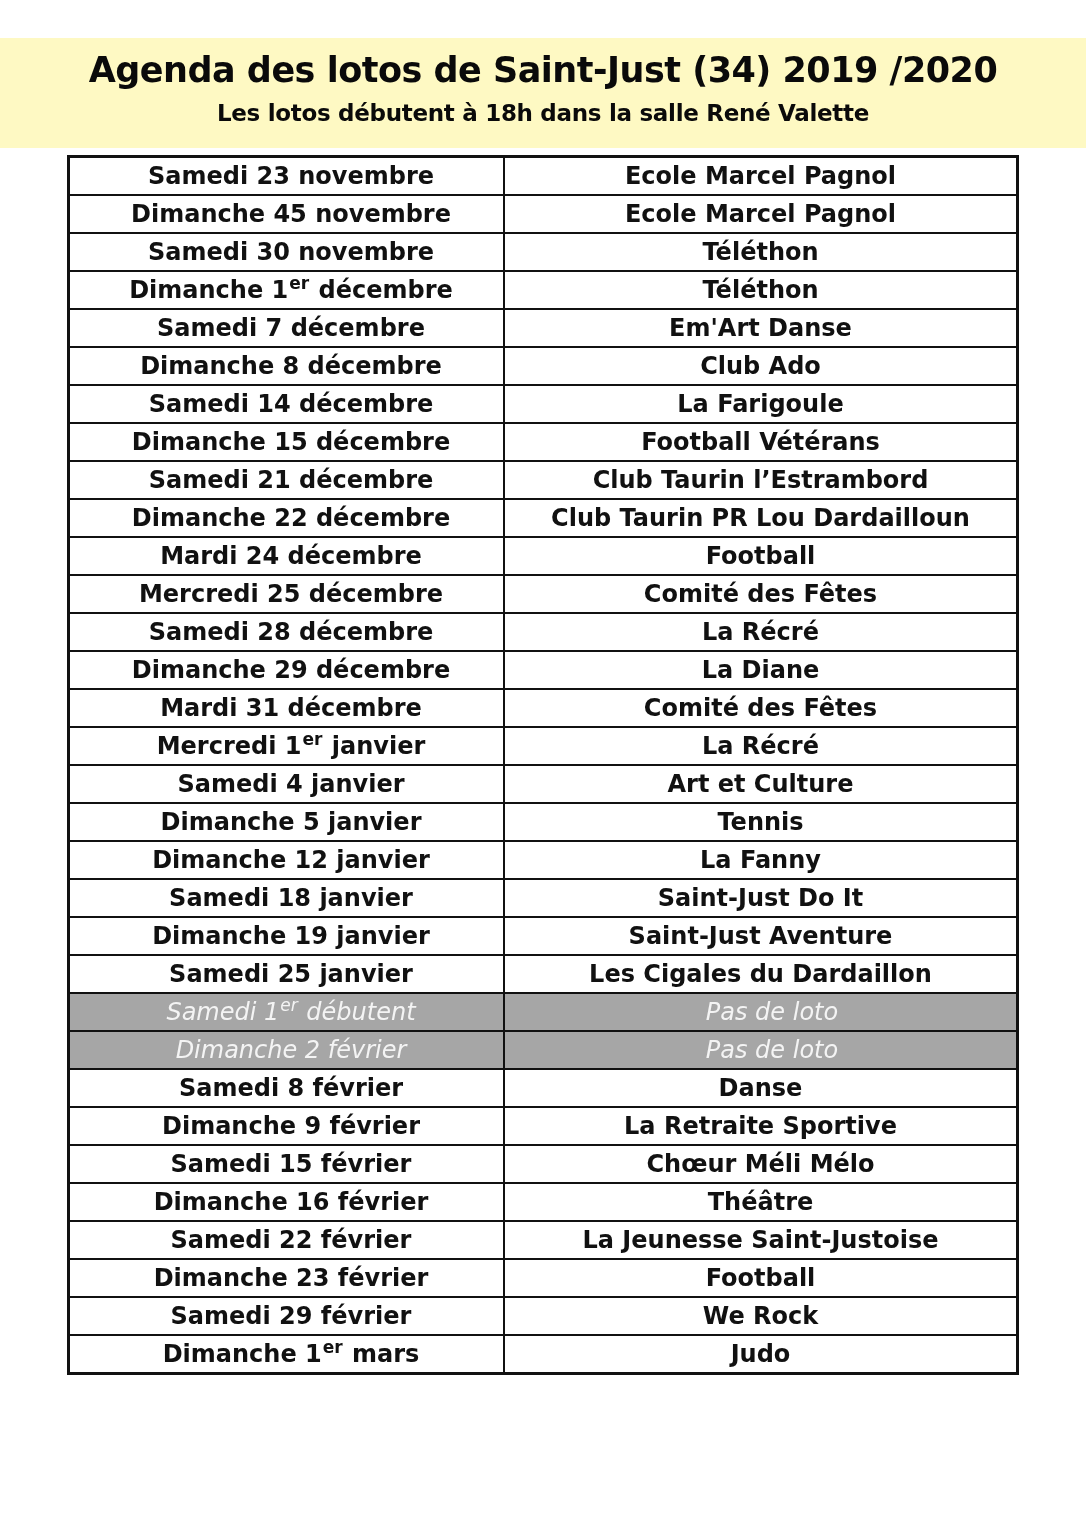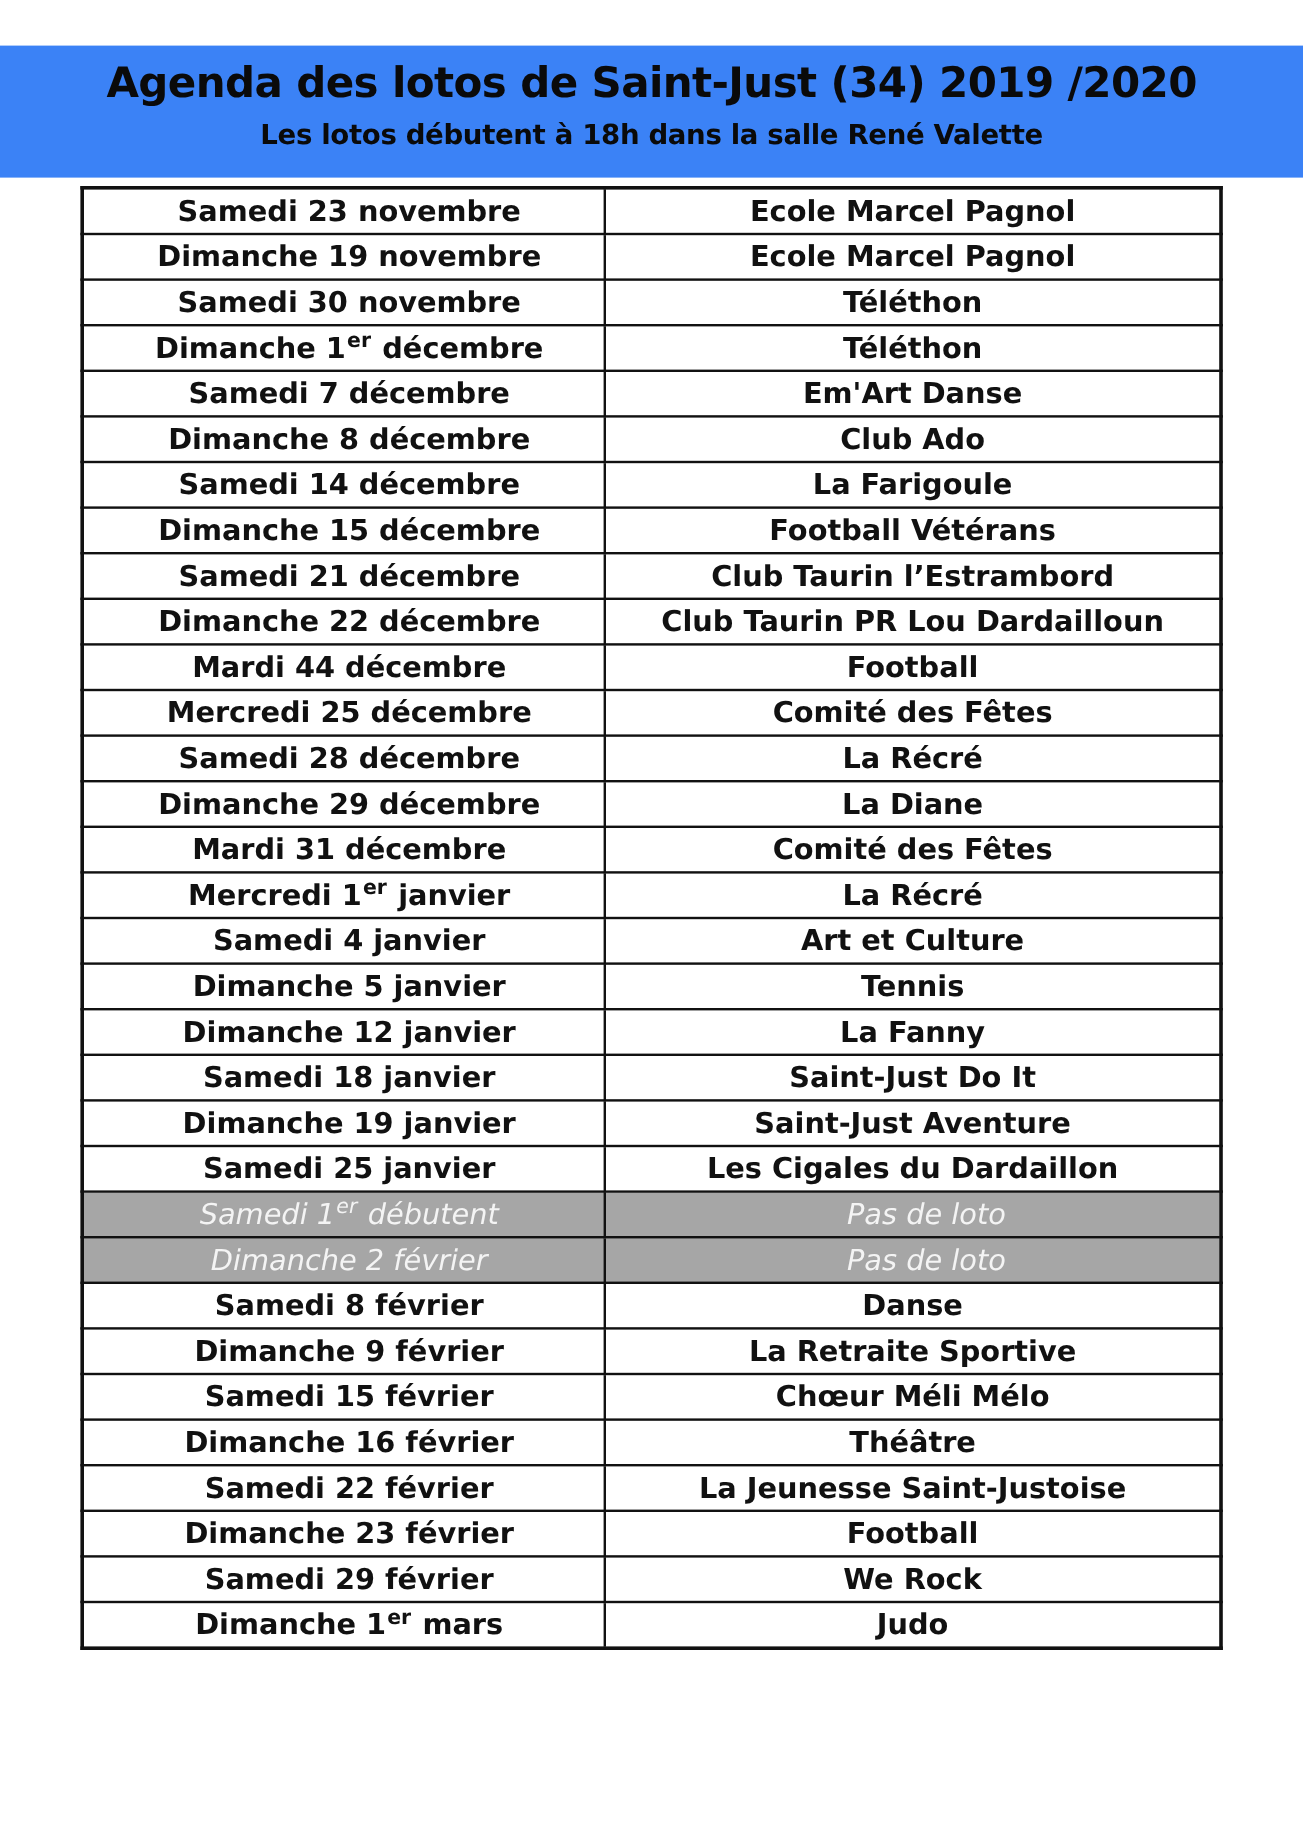--- a/index.html
+++ b/index.html
@@ -1,17 +1,17 @@
 <!DOCTYPE html>
 <html><head>
 <meta charset="utf-8">
 <style>
   html, body { margin:0; padding:0; background:#ffffff; }
   body { width:1086px; height:1536px; position:relative; overflow:hidden; font-family:"DejaVu Sans", sans-serif; color:#111; }
-  .banner { position:absolute; left:0; top:38px; width:1086px; height:110px; background:#3b82f6; text-align:center; }
+  .banner { position:absolute; left:0; top:38px; width:1086px; height:110px; background:#fef9c3; text-align:center; }
   .title { font-family:"DejaVu Sans", sans-serif; font-weight:bold; font-size:35px; letter-spacing:-0.5px; margin-top:12px; line-height:40px; color:#0a0a0a; }
   .subtitle { font-family:"DejaVu Sans", sans-serif; font-weight:bold; font-size:23px; letter-spacing:-0.3px; margin-top:8px; line-height:30px; color:#0a0a0a; }
   table.agenda { position:absolute; left:67px; top:155px; width:952px; border-collapse:collapse; border:3px solid #111; }
   table.agenda td { border:2px solid #111; height:36px; padding:0; font-weight:bold; font-size:24px; line-height:36px; white-space:nowrap; overflow:hidden; }
   td.date { width:424px; padding-left:9px !important; text-align:center; }
   td.assoc { text-align:center; }
   sup { font-size:17px; line-height:0; vertical-align:9px; margin-left:1px; margin-right:1px; }
   tr.off td { background:#a6a6a6; color:#f4f4f4; font-style:italic; font-weight:normal;padding-left:23px; }
 </style>
 </head>
@@ -22,21 +22,21 @@
   <div class="subtitle">Les lotos débutent à 18h dans la salle René Valette</div>
 </div>
 
 <table class="agenda">
   <tbody id="agenda-body">
       <tr>
         <td class="date"><span>Samedi 23 novembre</span></td>
         <td class="assoc">Ecole Marcel Pagnol</td>
       </tr>
       <tr>
-        <td class="date"><span>Dimanche 19 novembre</span></td>
+        <td class="date"><span>Dimanche 45 novembre</span></td>
         <td class="assoc">Ecole Marcel Pagnol</td>
       </tr>
       <tr>
         <td class="date"><span>Samedi 30 novembre</span></td>
         <td class="assoc">Téléthon</td>
       </tr>
       <tr>
         <td class="date"><span>Dimanche 1</span><sup>er</sup><span style="white-space: pre;"> décembre</span></td>
         <td class="assoc">Téléthon</td>
       </tr>
@@ -58,21 +58,21 @@
       </tr>
       <tr>
         <td class="date"><span>Samedi 21 décembre</span></td>
         <td class="assoc">Club Taurin l’Estrambord</td>
       </tr>
       <tr>
         <td class="date"><span>Dimanche 22 décembre</span></td>
         <td class="assoc">Club Taurin PR Lou Dardailloun</td>
       </tr>
       <tr>
-        <td class="date"><span>Mardi 44 décembre</span></td>
+        <td class="date"><span>Mardi 24 décembre</span></td>
         <td class="assoc">Football</td>
       </tr>
       <tr>
         <td class="date"><span>Mercredi 25 décembre</span></td>
         <td class="assoc">Comité des Fêtes</td>
       </tr>
       <tr>
         <td class="date"><span>Samedi 28 décembre</span></td>
         <td class="assoc">La Récré</td>
       </tr>

